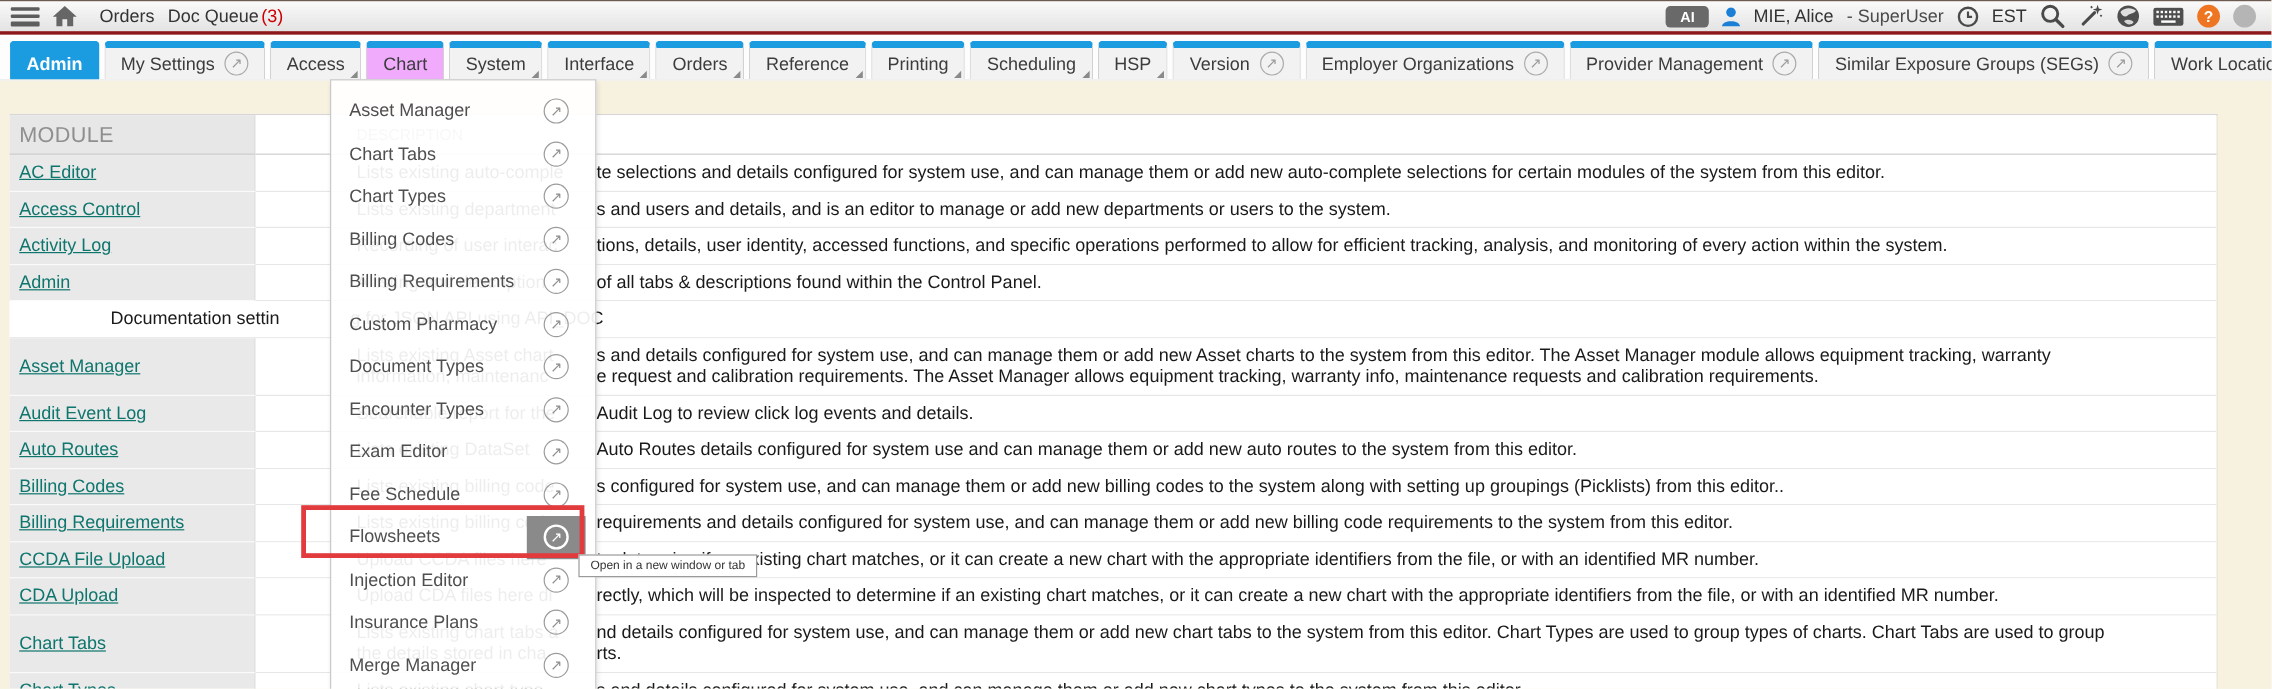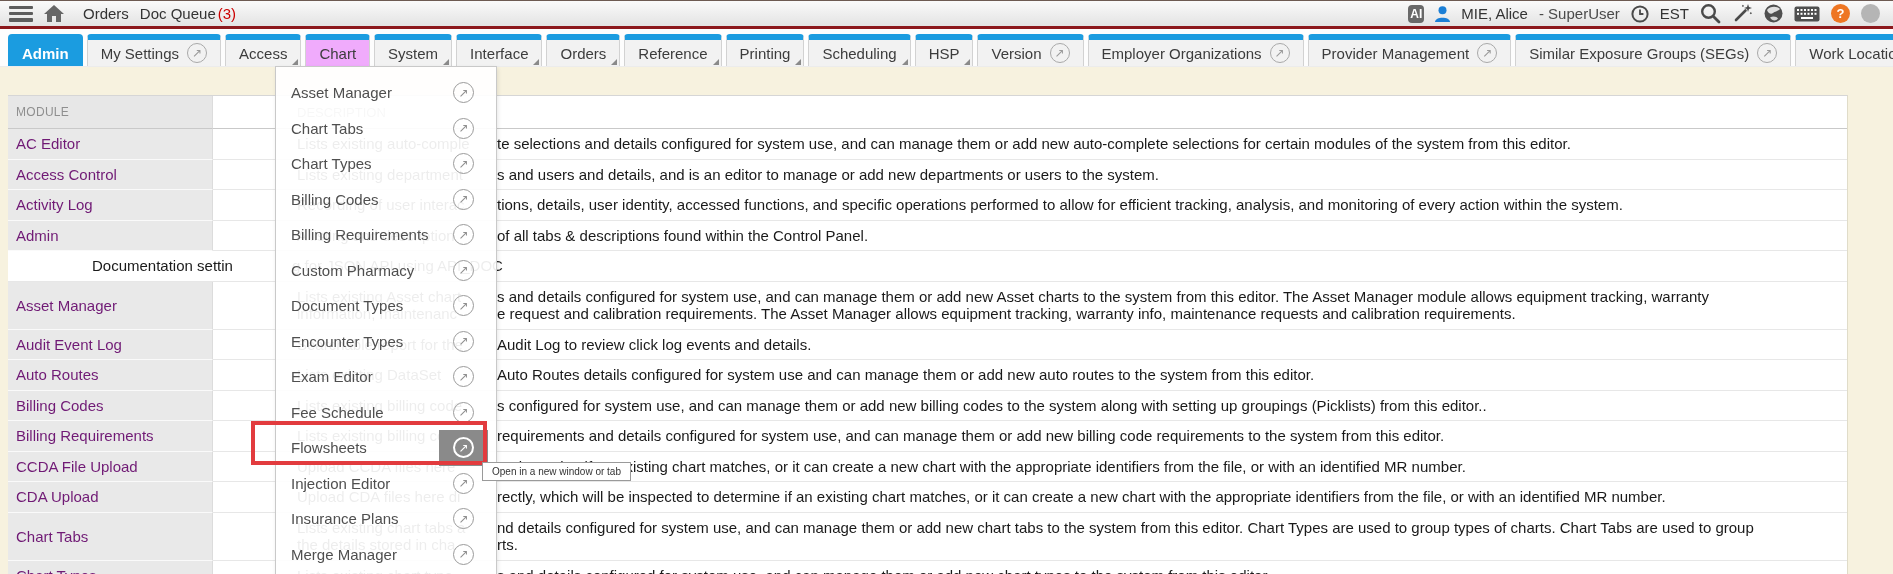--- a/index.html
+++ b/index.html
@@ -14,21 +14,21 @@
     height:29px; background:linear-gradient(#fafafa,#e3e3e3);
     border-top:1px solid #6d5a52; border-bottom:3px solid #8c181c;
     display:flex; align-items:center; padding:0 13px 0 9px; gap:11px;
     font-size:15px; color:#333; position:relative; z-index:10;
   }
   .hamb{width:24px;height:16px;display:flex;flex-direction:column;justify-content:space-between;cursor:pointer}
   .hamb span{height:3.5px;background:#5d5d5d;border-radius:1px}
   .tb-link{cursor:pointer;color:#333}
   .tb-count{color:#cc0000;margin-left:2px}
   .tb-right{margin-left:auto;display:flex;align-items:center;gap:11px}
-  .ai-badge{background:#696969;color:#fff;font-weight:bold;font-size:12px;border-radius:4px;padding:3px 2px;line-height:1;cursor:pointer}
+  .ai-badge{background:#696969;color:#fff;font-weight:bold;font-size:12px;border-radius:4px;padding:3px 12px;line-height:1;cursor:pointer}
   .role{color:#4a4a4a}
   .help-circ{width:19px;height:19px;border-radius:50%;background:#ee7623;color:#fff;font-weight:bold;font-size:13px;display:flex;align-items:center;justify-content:center;cursor:pointer}
   .avatar{width:19px;height:19px;border-radius:50%;background:#b5b5b5;cursor:pointer}
   .icon-btn{display:flex;align-items:center;cursor:pointer}
 
   
   .tabbar{
     height:38px; background:#fdfdfd; display:flex; align-items:flex-end;
     padding-left:8px; gap:4px; position:relative; z-index:30; border-bottom:1px solid #ececec;
   }
@@ -49,23 +49,23 @@
 
   
   .page{position:absolute;top:67px;left:0;right:0;bottom:0;background:#f7f2df;overflow:hidden}
   .grid{position:absolute;top:28px;left:8px;width:1840px;border-top:1px solid #d6d6d6;border-right:1px solid #e0dcc9;background:#fff}
   .row{display:flex;min-height:30px}
   .cell-mod{width:205px;min-width:205px;background:#e9e9e9;border-bottom:1px solid #fafafa;
     border-right:1px solid #dcdcdc;display:flex;align-items:center;padding-left:8px}
   .cell-desc{flex:1;background:#fff;border-bottom:1px solid #e7e7e7;display:flex;flex-direction:column;
     justify-content:center;padding:6px 4px 6px 84px;overflow:hidden}
   .row.hdr{min-height:33px}
-  .row.hdr .cell-mod{color:#8f8f8f;font-size:12px;background:#e7e7e7;border-bottom:1px solid #c9c9c9;letter-spacing:.3px}
+  .row.hdr .cell-mod{color:#8f8f8f;font-size:18px;background:#e7e7e7;border-bottom:1px solid #c9c9c9;letter-spacing:.3px}
   .row.hdr .cell-desc{color:#9c9c9c;font-size:13px;border-bottom:1px solid #c9c9c9}
-  .module-link{color:#701a75;font-size:15px;cursor:pointer}
+  .module-link{color:#0f766e;text-decoration:underline;font-size:15px;cursor:pointer}
   .dline{white-space:nowrap;overflow:hidden;font-size:15px;color:#1a1a1a;line-height:17.5px}
   .lead{display:inline-block;width:200px;overflow:hidden;white-space:nowrap;vertical-align:bottom}
 
   
   .menu{position:absolute;left:275px;top:66px;width:222px;background:rgba(255,255,255,0.92);
     border:1px solid #c9c9c9;box-shadow:1px 2px 4px rgba(0,0,0,0.10);z-index:40;padding:8px 0 14px}
   .menu-item{height:35.5px;display:flex;align-items:center;padding-left:15px;font-size:15px;
     color:#4f4f4f;cursor:pointer;position:relative}
   .mi-zone{position:absolute;right:8px;top:0;bottom:0;width:49px;display:flex;align-items:center;justify-content:center}
   .mi-icon{width:21px;height:21px;border:1px solid #9b9b9b;border-radius:50%;color:#8f8f8f;

